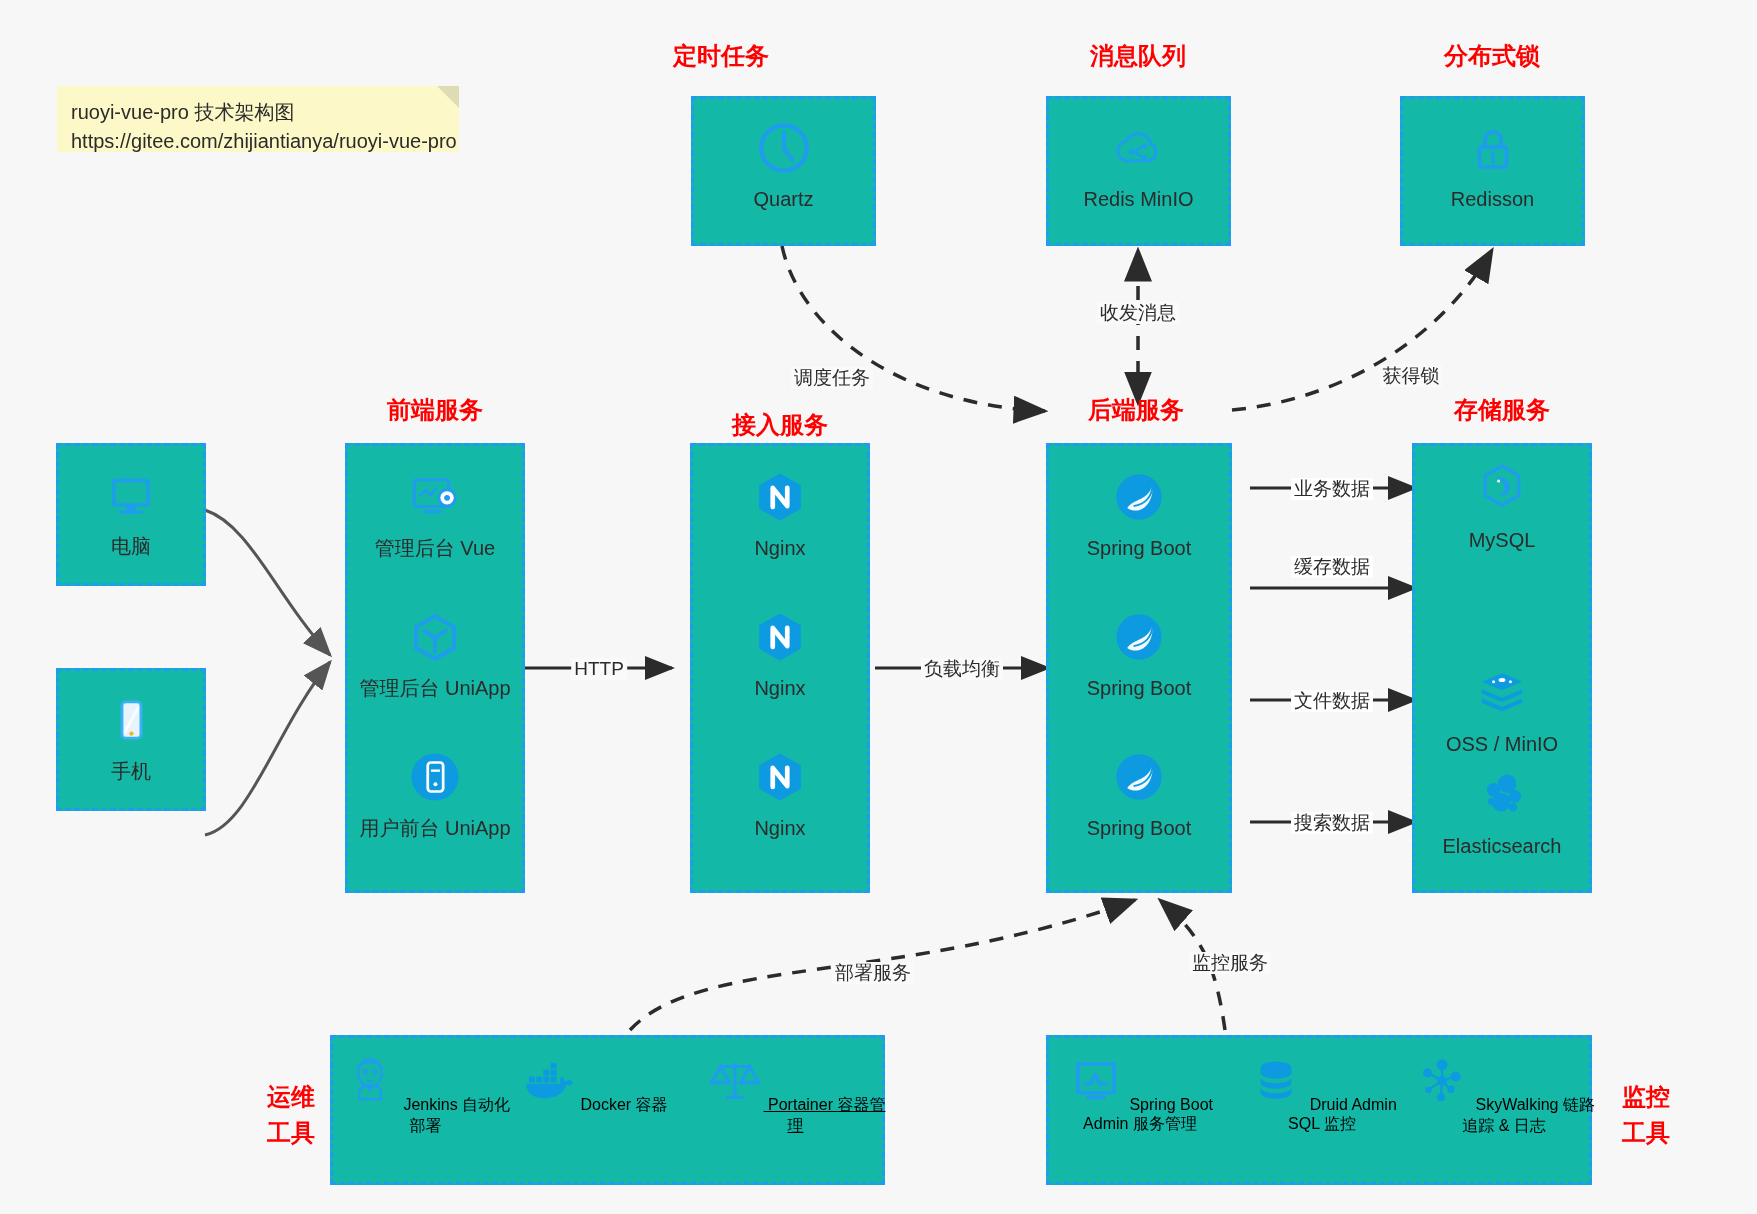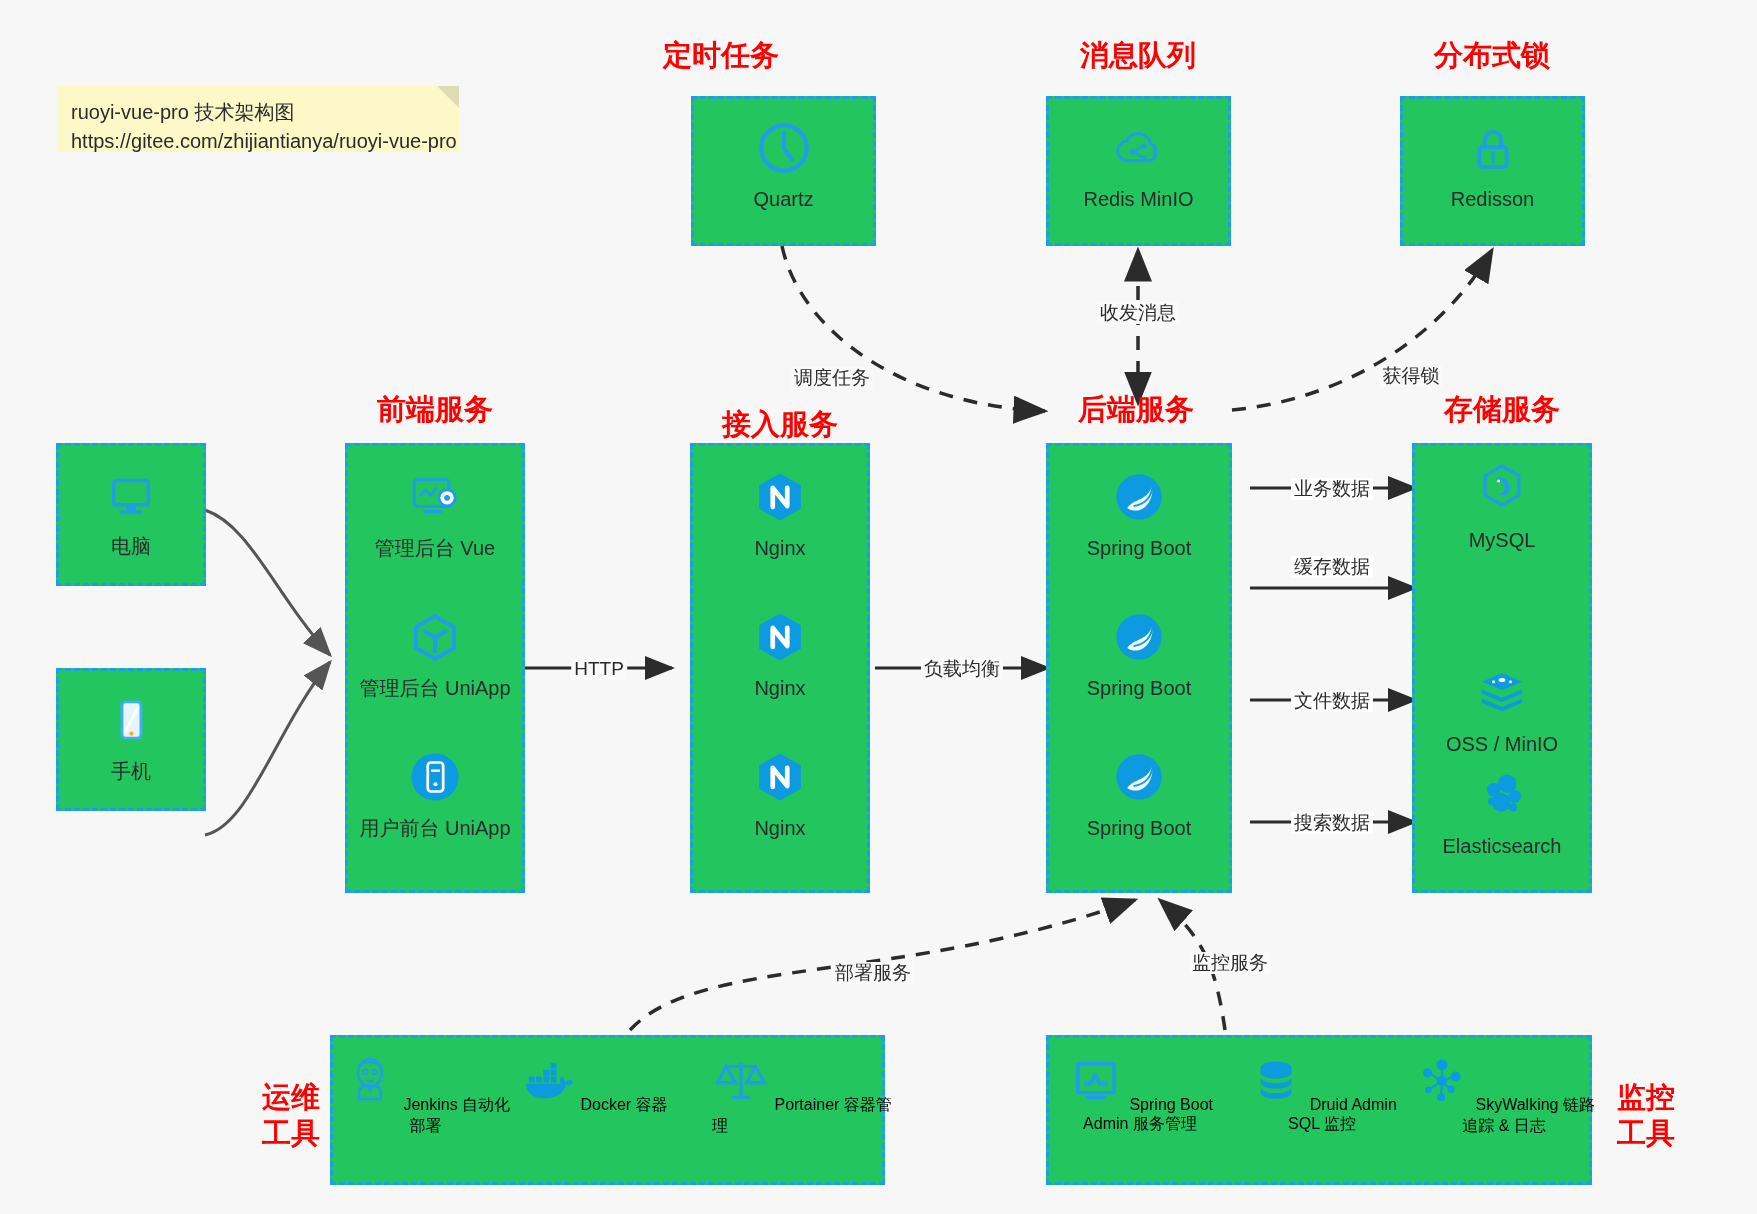--- a/index.html
+++ b/index.html
@@ -46,28 +46,28 @@
     top: 0;
     width: 0; height: 0;
     border-left: 22px solid transparent;
     border-top: 22px solid #dedcb4;
   }
 
   
   .gbox {
     position: absolute;
     border: 3px dashed #1f9bf0;
-    background: #22c55e;
+    background: #14b8a6;
     box-sizing: border-box;
   }
   .gtitle {
     position: absolute;
     color: #ff0000;
     font-weight: bold;
-    font-size: 29px;
+    font-size: 24px;
     line-height: 27px;
     text-align: center;
     white-space: nowrap;
   }
   .gtitle.side {
     text-align: center;
     width: 66px;
   }
 
   
@@ -392,21 +392,21 @@
             <rect x="36" y="19.5" width="6.5" height="6.5"></rect>
             <rect x="36" y="12" width="6.5" height="6.5"></rect>
             <rect x="12" y="27" width="6.5" height="6.5"></rect>
           </g>
           <path d="M9,35 C9,46 18,51 29,51 C42,51 51,45 53,36 C56,38 60,36 61,33 C58,30 54,31 52,33 C51,29 48,27 48,27 C46,29 46,33 47,35 Z" fill="#0d9ae0"></path>
         </svg>
       </span>
       <span class="lbl">Docker</span>
       <span class="lbl2">容器</span>
     </div>
-    <div style="position:absolute; left:379px; top:14px; width:185px; text-align:left;">
+    <div style="position:absolute; left:370px; top:14px; width:185px; text-align:center;text-decoration:underline;">
       <span class="ico">
         <svg width="58" height="58" viewBox="0 0 64 64">
           <line x1="32" y1="12" x2="32" y2="50" stroke="#1f9bf0" stroke-width="3.4"></line>
           <line x1="14" y1="16" x2="50" y2="16" stroke="#1f9bf0" stroke-width="3.4"></line>
           <line x1="22" y1="50" x2="42" y2="50" stroke="#1f9bf0" stroke-width="3.4"></line>
           <path d="M6,34 L16,16 L26,34 Z" fill="none" stroke="#1f9bf0" stroke-width="3.2"></path>
           <path d="M38,34 L48,16 L58,34 Z" fill="none" stroke="#1f9bf0" stroke-width="3.2"></path>
           <line x1="6" y1="34" x2="26" y2="34" stroke="#1f9bf0" stroke-width="3.2"></line>
           <line x1="38" y1="34" x2="58" y2="34" stroke="#1f9bf0" stroke-width="3.2"></line>
         </svg>

